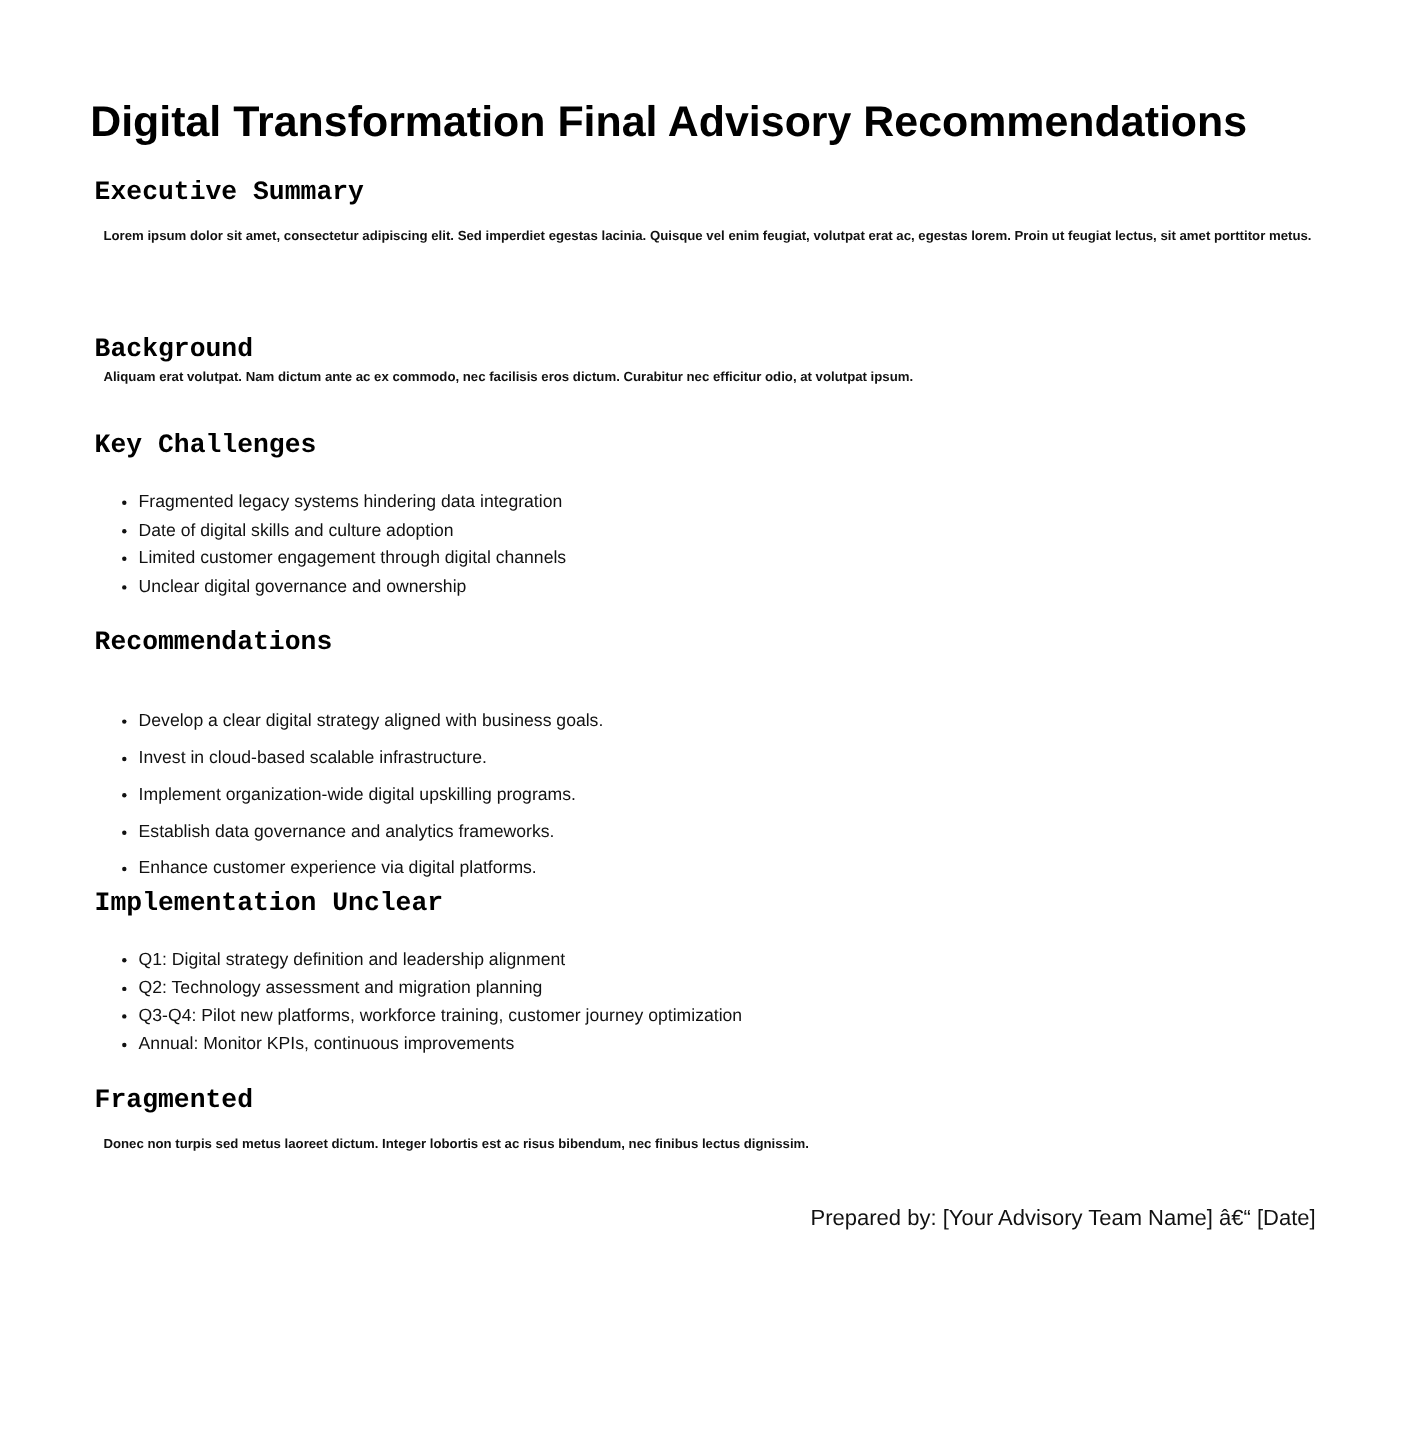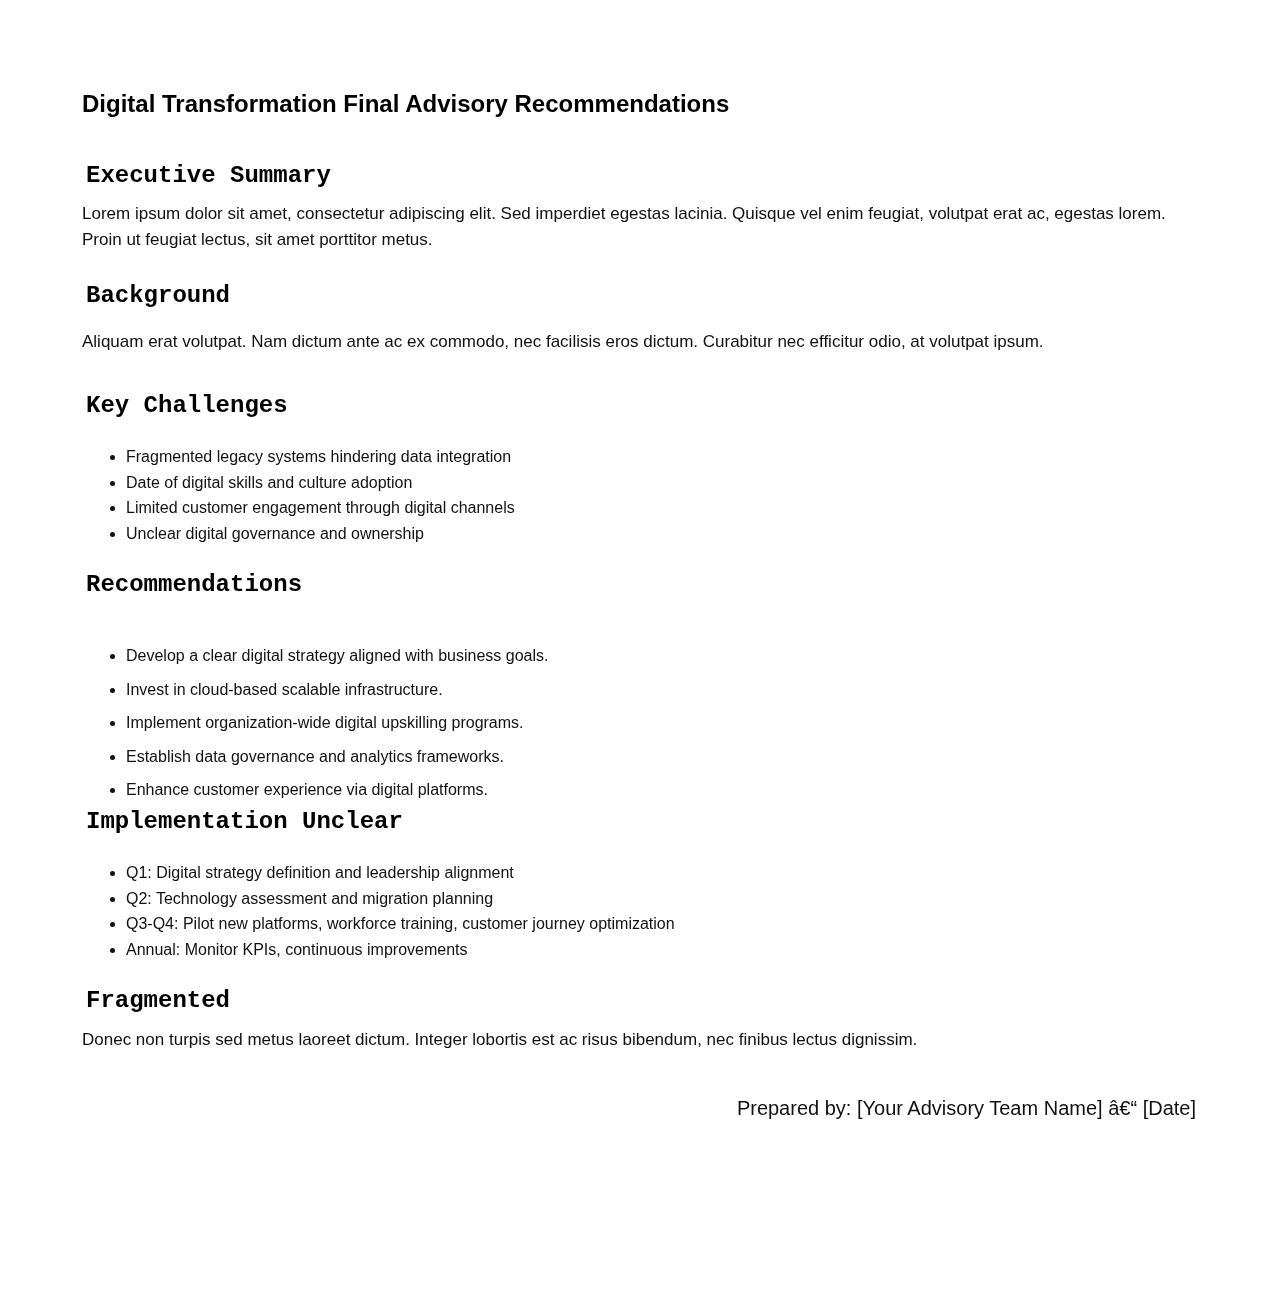--- a/index.html
+++ b/index.html
@@ -5,40 +5,40 @@
     html, body { margin: 0; padding: 0; background: #ffffff; }
     body {
       width: 1278px; height: 1300px;
       font-family: "Liberation Sans", sans-serif;
       color: #111111;
       position: relative;
       overflow: hidden;
     }
     .page { position: absolute; left: 82px; top: 0; width: 1114px; }
     h1 {
-      font-size: 24px; font-weight: bold; margin: 0;
+      font-size: 39px; font-weight: bold; margin: 0;
       position: absolute; top: 90px; left: 0; white-space: nowrap; color:#000;
     }
     h2 { font-size: 24px; font-weight: bold; margin: 4px; color:#000; position:absolute; left:0; white-space:nowrap;font-family:Liberation Mono, monospace; }
-    p { font-size: 17px; line-height: 26px; margin: 0; position:absolute; left:0; width:1114px; }
+    p { font-size: 12px; line-height: 26px; margin: 0; position:absolute; left:12px; width:1114px;font-weight:bold; }
     ul { margin: 12px; padding-left: 32px; position:absolute; left:0; width:1082px; font-size:16px; }
     ul.tight li { line-height: 25.5px; }
     ul.loose li { line-height: 20px; margin-bottom: 13.5px; }
     .footer { position:absolute; right: 82px; top: 1098px; font-size: 20px; line-height: 20px; }
   </style>
 </head>
 <body>
 
 <div class="page">
   <h1>Digital Transformation Final Advisory Recommendations</h1>
 
   <h2 style="top:158px">Executive Summary</h2>
   <p style="top:201px">Lorem ipsum dolor sit amet, consectetur adipiscing elit. Sed imperdiet egestas lacinia. Quisque vel enim feugiat, volutpat erat ac, egestas lorem. Proin ut feugiat lectus, sit amet porttitor metus.</p>
 
-  <h2 style="top:278px">Background</h2>
+  <h2 style="top:301px">Background</h2>
   <p style="top:329px">Aliquam erat volutpat. Nam dictum ante ac ex commodo, nec facilisis eros dictum. Curabitur nec efficitur odio, at volutpat ipsum.</p>
 
   <h2 style="top:388px">Key Challenges</h2>
   <ul class="tight" style="top:432px">
     <li>Fragmented legacy systems hindering data integration</li>
     <li>Date of digital skills and culture adoption</li>
     <li>Limited customer engagement through digital channels</li>
     <li>Unclear digital governance and ownership</li>
   </ul>
 

